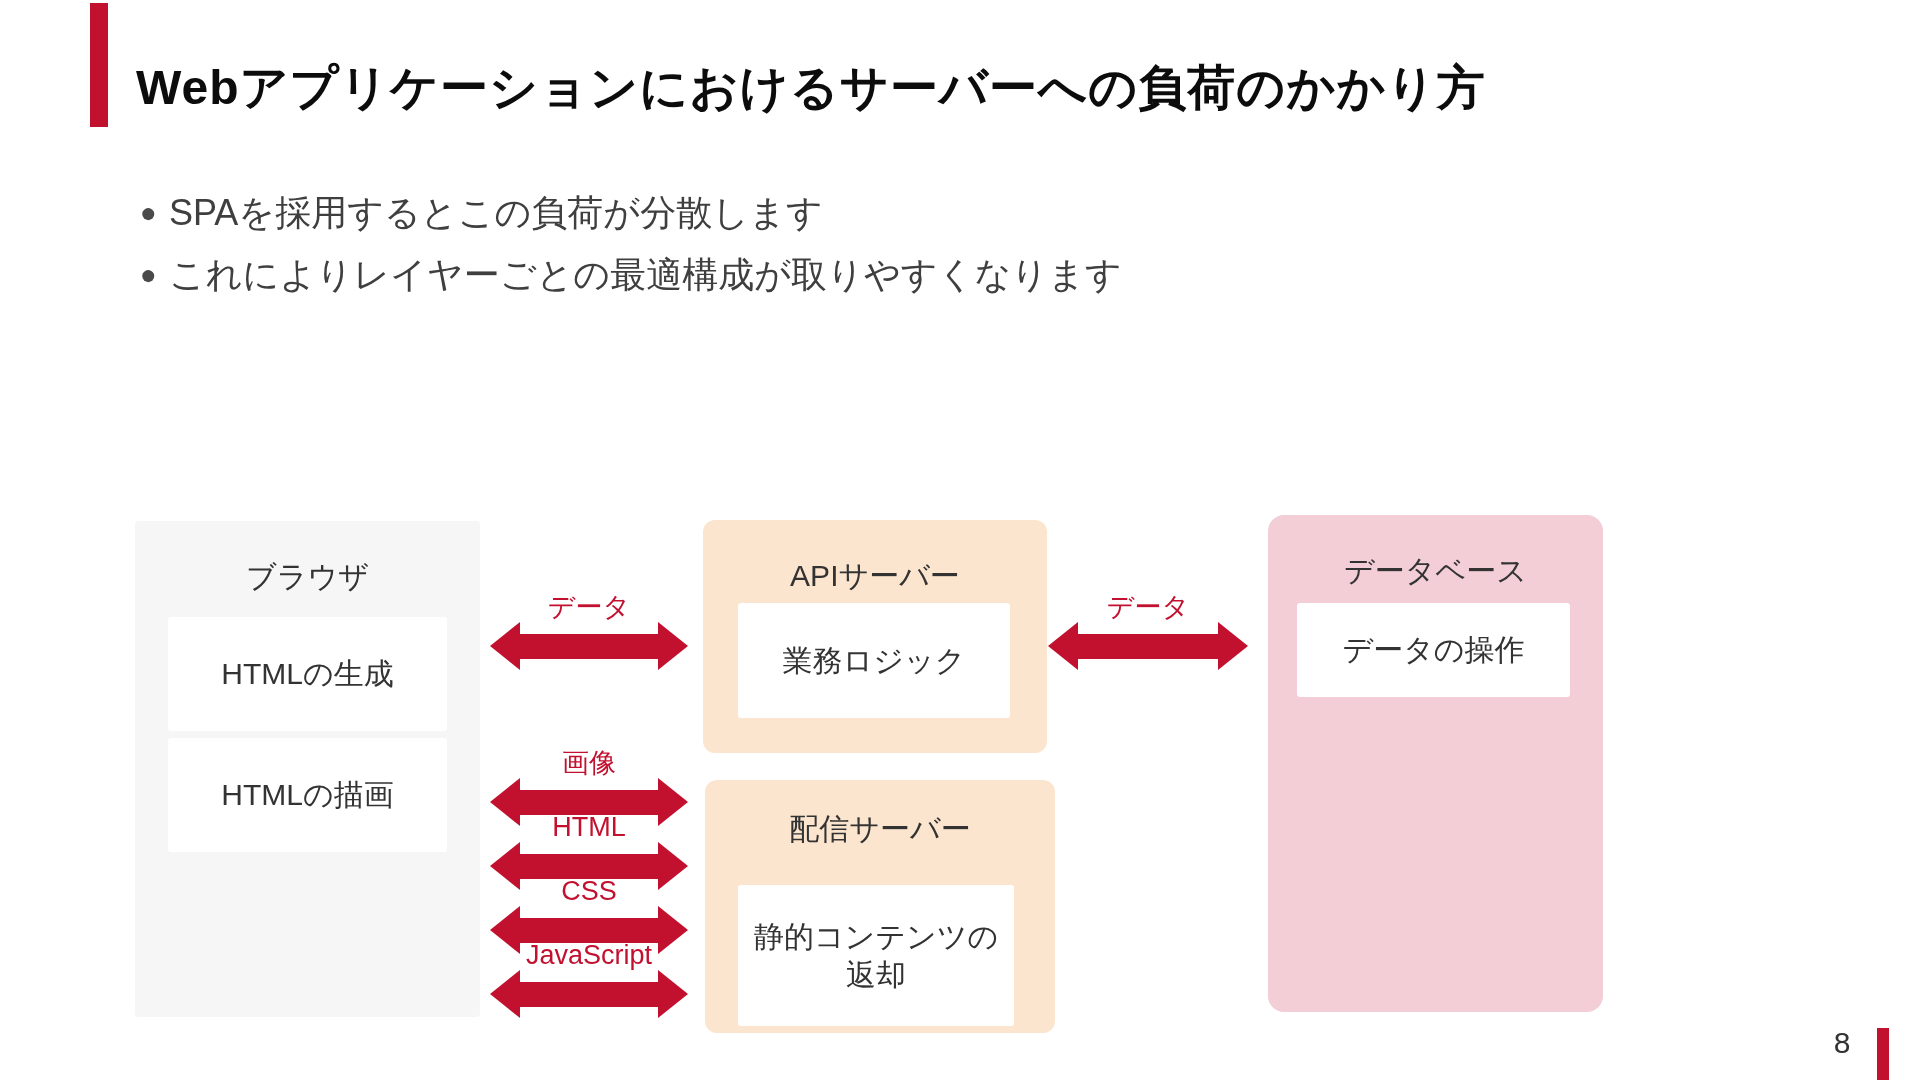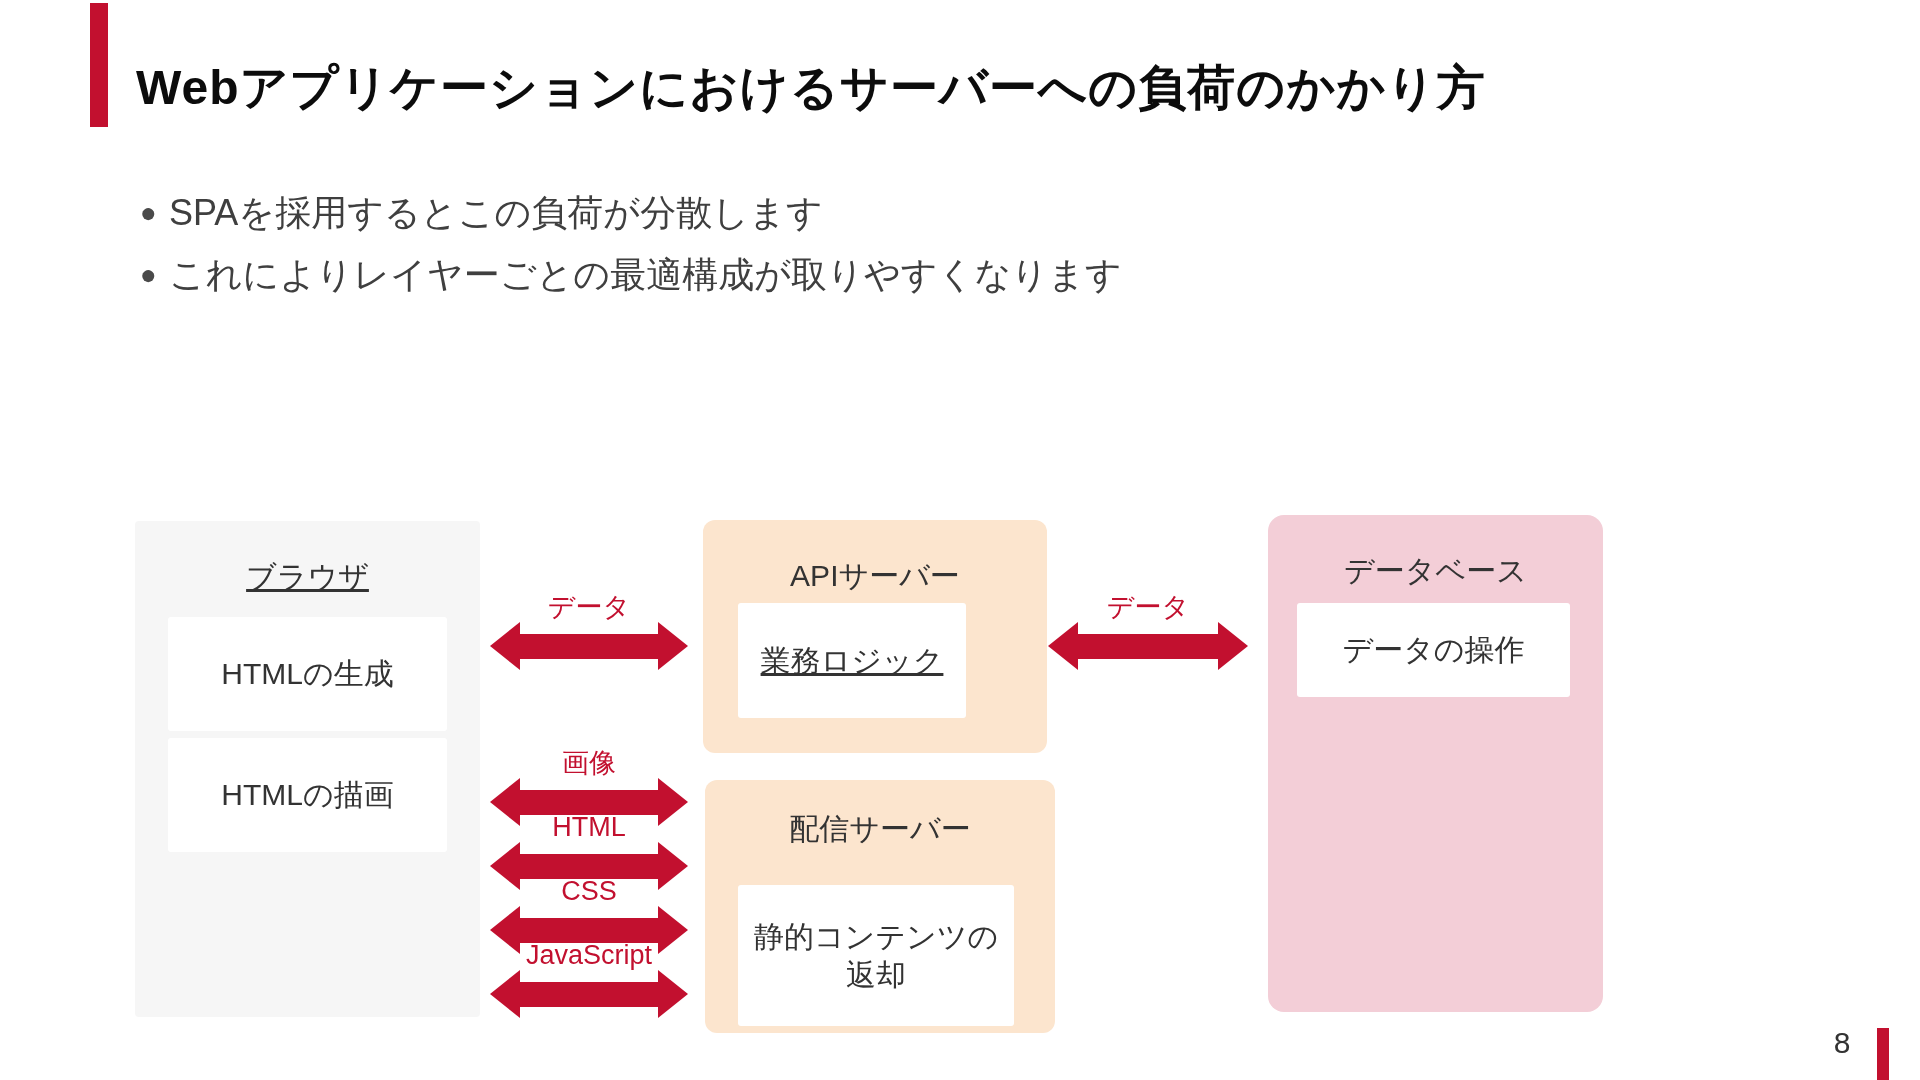--- a/index.html
+++ b/index.html
@@ -45,30 +45,30 @@
   .card{
     position:absolute; background:#ffffff; border-radius:3px;
     display:flex; align-items:center; justify-content:center;
     text-align:center; font-size:30px; color:var(--text); line-height:38px;
     padding:0 6px;
   }
   .panel-browser{
     left:135px; top:521px; width:345px; height:496px;
     background:var(--gray); border-radius:4px;
   }
-  .panel-browser .panel-title{ margin-top:36px;text-decoration:underline; }
+  .panel-browser .panel-title{ margin-top:36px; }
   .card-html-gen{ left:33px; top:96px;  width:279px; height:114px; }
   .card-html-draw{ left:33px; top:217px; width:279px; height:114px; }
 
   .panel-api{
     left:703px; top:520px; width:344px; height:233px;
     background:var(--peach); border-radius:12px;
   }
   .panel-api .panel-title{ margin-top:36px; }
-  .card-logic{ left:35px; top:83px; width:228px; height:115px;text-decoration:underline; }
+  .card-logic{ left:35px; top:83px; width:272px; height:115px; }
 
   .panel-delivery{
     left:705px; top:780px; width:350px; height:253px;
     background:var(--peach); border-radius:12px;
   }
   .panel-delivery .panel-title{ margin-top:29px; }
   .card-static{ left:33px; top:105px; width:276px; height:141px; }
 
   .panel-db{
     left:1268px; top:515px; width:335px; height:497px;

